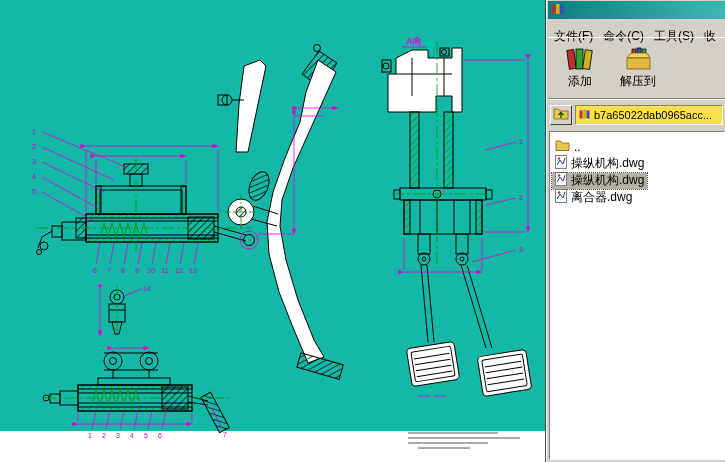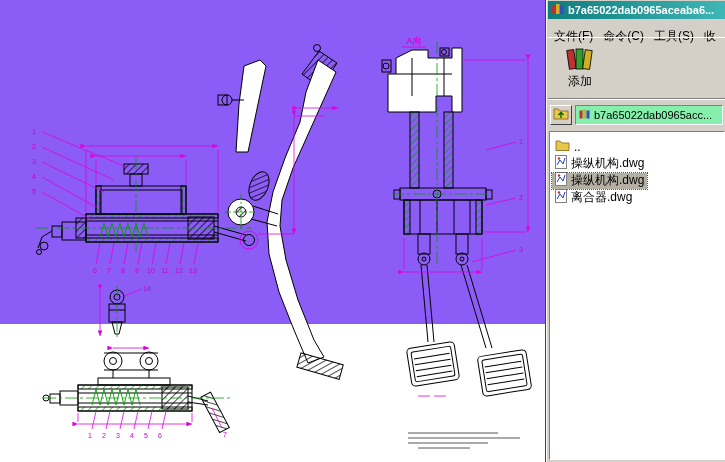--- a/index.html
+++ b/index.html
@@ -2,21 +2,21 @@
 <html><head>
 <meta charset="utf-8">
 <style>
   html,body{margin:0;padding:0;}
   body{
     width:725px;height:462px;position:relative;overflow:hidden;
     background:#ffffff;
     font-family:"Liberation Sans","DejaVu Sans",sans-serif;
   }
   
-  .cad-area{position:absolute;left:0;top:0;width:545px;height:324px;background:#8b5cf6;}
+  .cad-area{position:absolute;left:0;top:0;width:545px;height:431px;background:#14b8a6;}
   .cad-area svg{display:block;}
 
   
   .winrar{
     position:absolute;left:545px;top:0;width:180px;height:462px;
     background:#d4d0c8;box-sizing:border-box;
     border-left:1px solid #404040;
     box-shadow:inset 1px 0 0 #ffffff;
     display:flex;flex-direction:column;overflow:hidden;
   }
@@ -44,21 +44,21 @@
   .addressbar{
     flex:0 0 26px;display:flex;align-items:center;gap:3px;padding:2px;margin-left:2px;
     border-top:1px solid #ffffff;
   }
   .up-btn{
     width:22px;height:20px;background:#d4d0c8;padding:0;
     border:1px solid;border-color:#ffffff #404040 #404040 #ffffff;
     display:flex;align-items:center;justify-content:center;
   }
   .archive-combo{
-    flex:1;height:20px;box-sizing:border-box;background:#86efac;
+    flex:1;height:20px;box-sizing:border-box;background:#fde047;
     border:1px solid;border-color:#808080 #ffffff #ffffff #808080;
     display:flex;align-items:center;gap:3px;padding:0 3px;
     font-size:11px;overflow:hidden;white-space:nowrap;
   }
   .filelist{
     flex:1;background:#fff;margin:1px 0 2px 3px;
     border:1px solid;border-color:#808080 #ffffff #ffffff #808080;
     overflow:hidden;padding-top:6px;
   }
   .file-row{height:17px;display:flex;align-items:center;padding:0 2px;font-size:12px;white-space:nowrap;}
@@ -326,21 +326,20 @@
 <div class="winrar">
 
   <div class="titlebar">
     <span>
       <svg width="14" height="12">
           <rect x="1" y="2" width="3.5" height="9" fill="#c03030"></rect>
           <rect x="5" y="1" width="3.5" height="10" fill="#d0b020"></rect>
           <rect x="9" y="2" width="3.5" height="9" fill="#3050c0"></rect>
         </svg>
     </span>
-    <span class="title-text">b7a65022dab0965aceaba6...</span>
   </div>
 
   <div class="menubar">
     <span class="menu-item">文件(F)</span>
     <span class="menu-item">命令(C)</span>
     <span class="menu-item">工具(S)</span>
     <span class="menu-item">收</span>
   </div>
 
   <div class="toolbar">
@@ -349,20 +348,32 @@
         <svg width="28" height="26" viewBox="0 0 28 26">
           <g stroke="#000" stroke-width="0.8">
             <rect x="2" y="4" width="7" height="19" fill="#c03030" transform="rotate(-8 5 13)"></rect>
             <rect x="10" y="3" width="7" height="20" fill="#30a030"></rect>
             <rect x="18" y="4" width="7" height="19" fill="#d0b020" transform="rotate(8 21 13)"></rect>
           </g>
         </svg>
       </span>
       <span class="tool-label">添加</span>
     </div>
+    <div class="tool-btn">
+      <span class="tool-icon">
+        <svg width="28" height="26" viewBox="0 0 28 26">
+          <rect x="8" y="3" width="4" height="10" fill="#c03030" stroke="#000" stroke-width="0.7"></rect>
+          <rect x="13" y="2" width="4" height="11" fill="#3050c0" stroke="#000" stroke-width="0.7"></rect>
+          <rect x="18" y="3" width="4" height="10" fill="#30a030" stroke="#000" stroke-width="0.7"></rect>
+          <polygon points="3,12 7,7 23,7 26,12" fill="#f0d060" stroke="#806010" stroke-width="0.8"></polygon>
+          <rect x="3" y="12" width="23" height="11" fill="#e0b840" stroke="#806010" stroke-width="0.8"></rect>
+        </svg>
+      </span>
+      <span class="tool-label">解压到</span>
+    </div>
   </div>
 
   <div class="addressbar">
     <button class="up-btn">
       <span>
         <svg width="16" height="14">
             <polygon points="1,4 1,12 15,12 15,4 7,4 5,2 1,2" fill="#e8c84a" stroke="#806010" stroke-width="0.8"></polygon>
             <path d="M8,11 L8,6 M5.5,8 L8,5.5 L10.5,8" stroke="#006000" fill="none" stroke-width="1.3"></path>
           </svg>
       </span>

